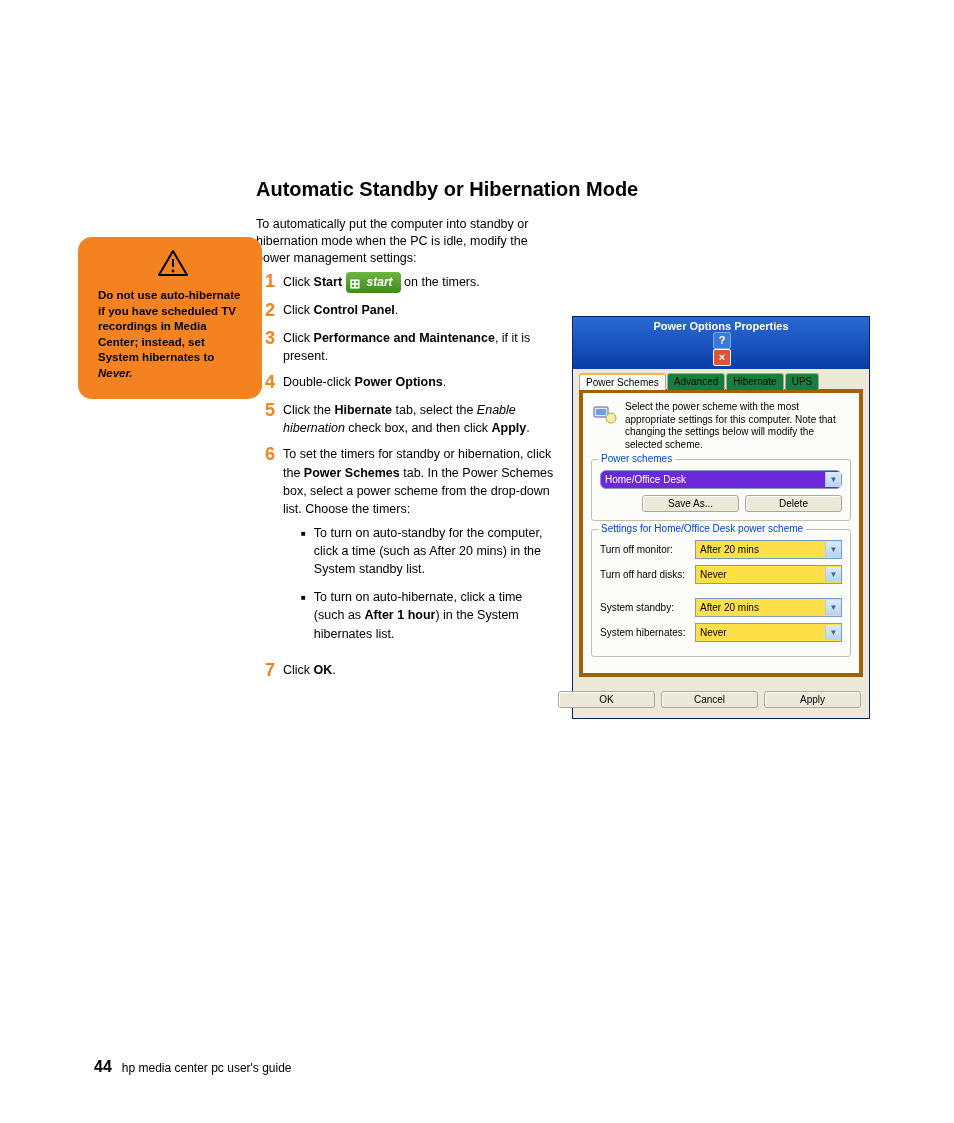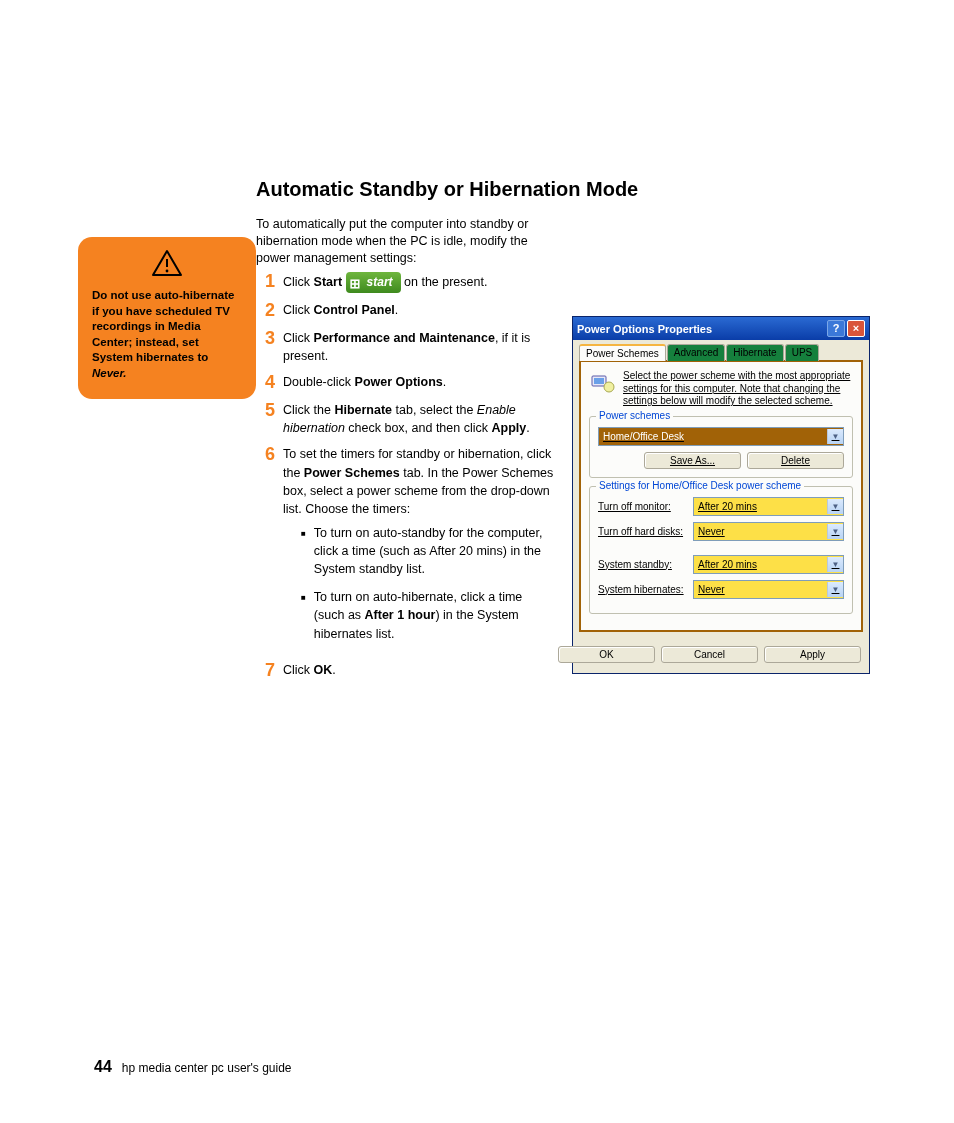--- a/index.html
+++ b/index.html
@@ -34,21 +34,21 @@
     line-height: 1.35;
     font-size: 12.5px;
   }
   .warning-box {
     position: absolute;
     left: 78px;
     top: 237px;
     width: 150px;
     background: #f58220;
     border-radius: 14px;
-    padding: 12px 14px 18px 14px;
+    padding: 12px 14px 18px 20px;
     color: #000;
     font-size: 11.5px;
     line-height: 1.35;
   }
   .warning-icon {
     text-align: center;
     font-size: 28px;
     line-height: 1;
     margin-bottom: 6px;
   }
@@ -128,20 +128,21 @@
     background: #ece9d8;
   }
   .titlebar {
     background: linear-gradient(#2a6ad3, #0a3da8);
     color: #fff;
     display: flex;
     align-items: center;
     padding: 3px 4px;
     font-weight: bold;
     font-size: 11px;
+    flex-direction: column;
   }
   .titlebar-text { flex: 1; }
   .tb-btn {
     width: 16px; height: 15px;
     margin-left: 2px;
     display: flex; align-items:center; justify-content:center;
     border-radius: 2px;
     font-weight: bold;
     font-size: 11px;
     line-height: 1;
@@ -160,23 +161,22 @@
     border:1px solid #aca899;
     border-bottom:none;
     padding: 2px 6px;
     border-radius: 3px 3px 0 0;
     margin-right: 1px;
     position: relative;
   }
   .tab.active { background:#fcfcfa; z-index:2; border-top:2px solid #f5b541; }
   .tab-panel {
     background:#fcfcfa;
-    border:2px solid #a16207;
+    border:4px solid #a16207;
     padding: 8px;
-    text-decoration: underline;
   }
   .panel-top { display:flex; gap:8px; align-items:flex-start; margin-bottom:8px; }
   .scheme-icon {
     width:26px; height:26px;
     display:flex; align-items:center; justify-content:center;
     font-size:20px;
   }
   .panel-text { font-size:10px; line-height:1.25; flex:1; }
   .groupbox {
     border:1px solid #c0c0b0;
@@ -194,21 +194,21 @@
     color:#0046d5;
   }
   .dropdown {
     display:flex;
     border:1px solid #7f9db9;
     background:#fde047;
     height:17px;
     align-items:center;
     font-size:10px;
   }
-  .dropdown.selected { background:#a16207; color:#fff; }
+  .dropdown.selected { background:#6d28d9; color:#fff;border-radius:6px; }
   .dropdown-text { flex:1; padding:0 4px; white-space:nowrap; overflow:hidden; }
   .dropdown-arrow {
     width:15px; height:15px;
     background: linear-gradient(#dbeafd,#b8d3f4);
     border-left:1px solid #b8c8de;
     display:flex; align-items:center; justify-content:center;
     color:#4d6185;
     font-size:8px;
   }
   .btn-row { display:flex; justify-content:flex-end; gap:6px; margin-top:6px; }
@@ -264,21 +264,21 @@
 
   <div class="steps">
     <div class="step">
       <div class="step-num">1</div>
       <div class="step-body">
         <span>Click </span><b>Start</b>
         <span class="start-btn">
             <span class="start-flag"></span>
             <span>start</span>
           </span>
-        <span> on the present.</span>
+        <span> on the timers.</span>
       </div>
     </div>
     <div class="step">
       <div class="step-num">2</div>
       <div class="step-body"><span>Click </span><b>Control Panel</b><span>.</span></div>
     </div>
     <div class="step">
       <div class="step-num">3</div>
       <div class="step-body"><span>Click </span><b>Performance and Maintenance</b><span>, if it is present.</span></div>
     </div>

